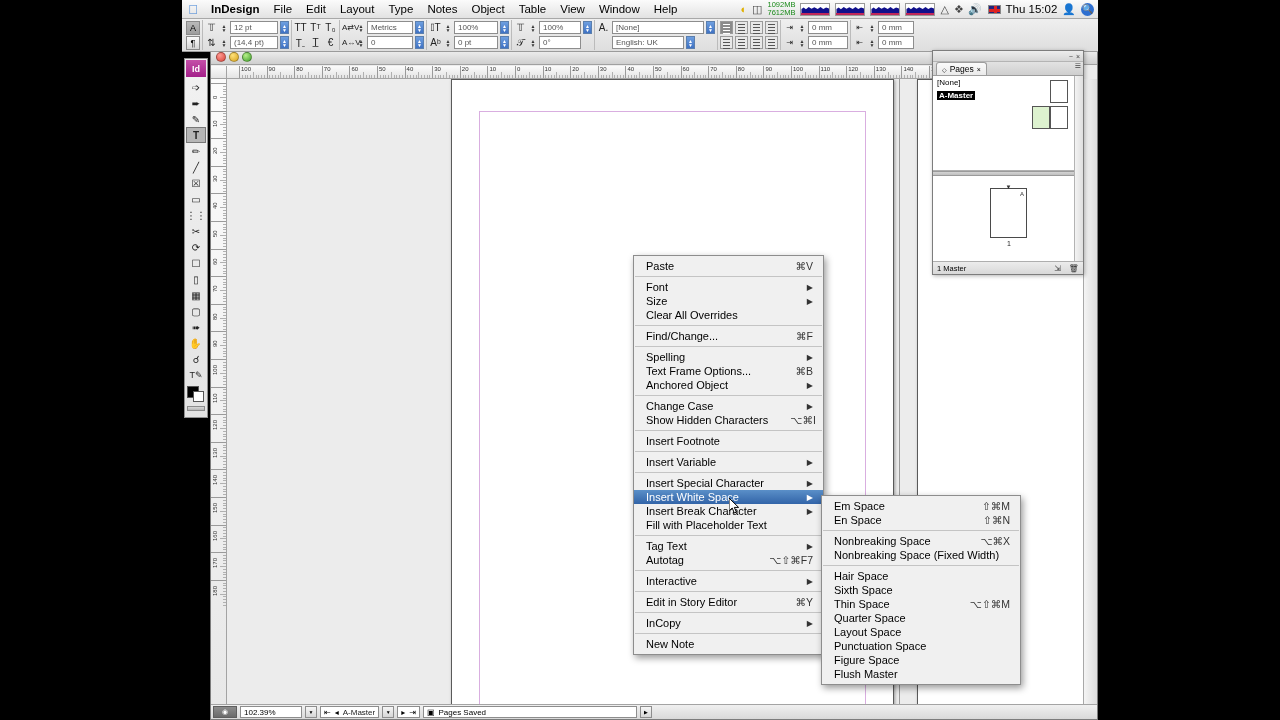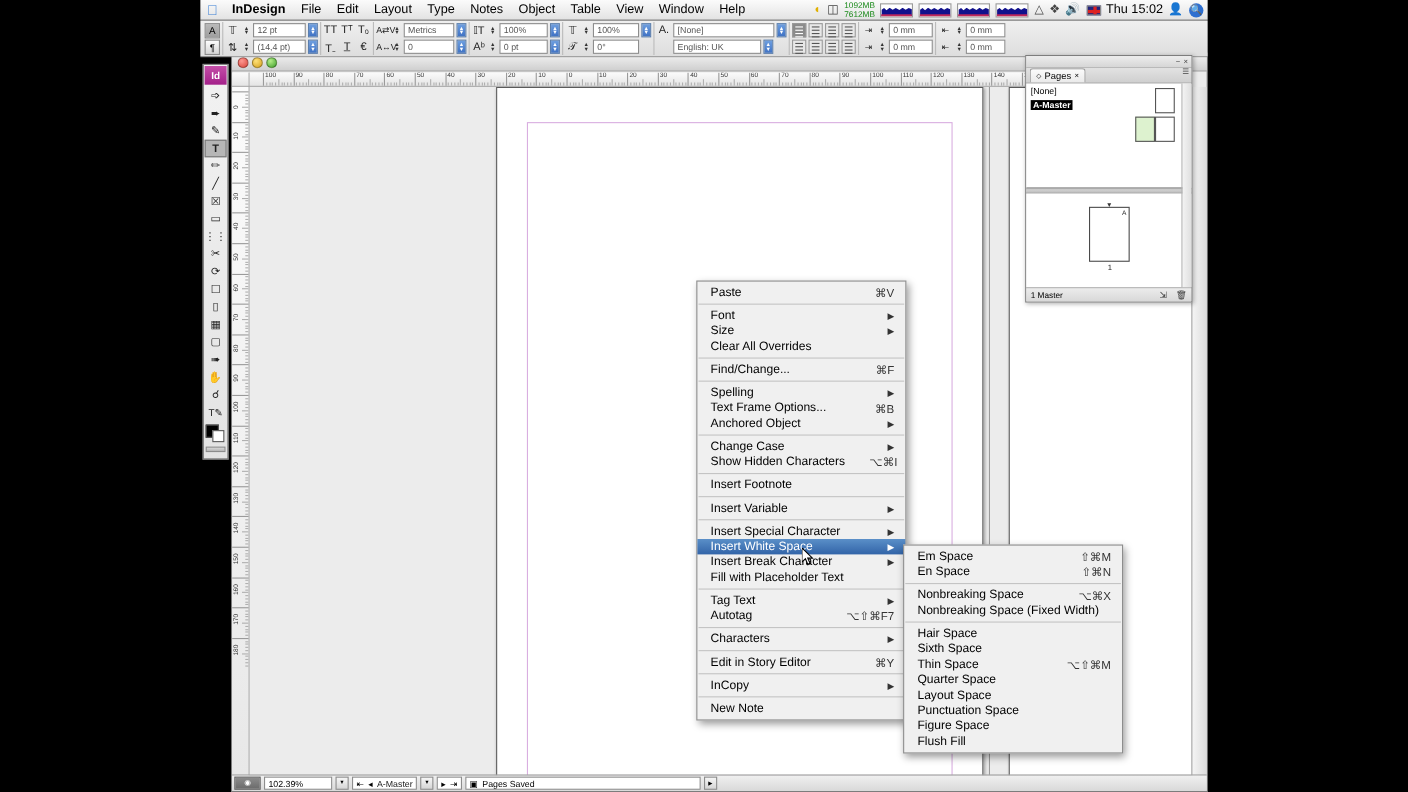--- a/index.html
+++ b/index.html
@@ -345,21 +345,21 @@
     </div>
 
     <div class="cp-group">
       <div class="cp-row">
         <div class="cp-ico">A.</div>
         <div class="cp-field" style="width:92px;">[None]</div>
         <div class="cp-stepper">▲<br>▼</div>
       </div>
       <div class="cp-row">
         <div class="cp-ico"></div>
-        <div class="cp-field" style="width:80px;">English: UK</div>
+        <div class="cp-field" style="width:72px;">English: UK</div>
         <div class="cp-stepper">▲<br>▼</div>
       </div>
     </div>
 
     <div class="cp-group">
       <div class="cp-row">
         <div class="cp-align sel">
             <i></i>
           </div>
         <div class="cp-align">
@@ -1136,21 +1136,21 @@
       <div class="ctxitem">
         <span class="lbl">Tag Text</span>
         <span class="arr">▶</span>
       </div>
       <div class="ctxitem">
         <span class="lbl">Autotag</span>
         <span class="key">⌥⇧⌘F7</span>
       </div>
       <div class="ctxsep"></div>
       <div class="ctxitem">
-        <span class="lbl">Characters</span>
+        <span class="lbl">Interactive</span>
         <span class="arr">▶</span>
       </div>
       <div class="ctxsep"></div>
       <div class="ctxitem">
         <span class="lbl">Edit in Story Editor</span>
         <span class="key">⌘Y</span>
       </div>
       <div class="ctxsep"></div>
       <div class="ctxitem">
         <span class="lbl">InCopy</span>
@@ -1196,21 +1196,21 @@
       <div class="ctxitem">
         <span class="lbl">Layout Space</span>
       </div>
       <div class="ctxitem">
         <span class="lbl">Punctuation Space</span>
       </div>
       <div class="ctxitem">
         <span class="lbl">Figure Space</span>
       </div>
       <div class="ctxitem">
-        <span class="lbl">Flush Fill</span>
+        <span class="lbl">Flush Master</span>
       </div>
     </div>
 
   <div class="cursor" style="left:729px; top:498px;">
     <svg width="11" height="16" viewBox="0 0 11 16">
       <path d="M0 0 L0 13 L3.2 10 L5.3 15 L7.4 14.1 L5.3 9.4 L9.6 9.4 Z" fill="#fff" stroke="#000" stroke-width="1"></path>
     </svg>
   </div>
 
 </div>

